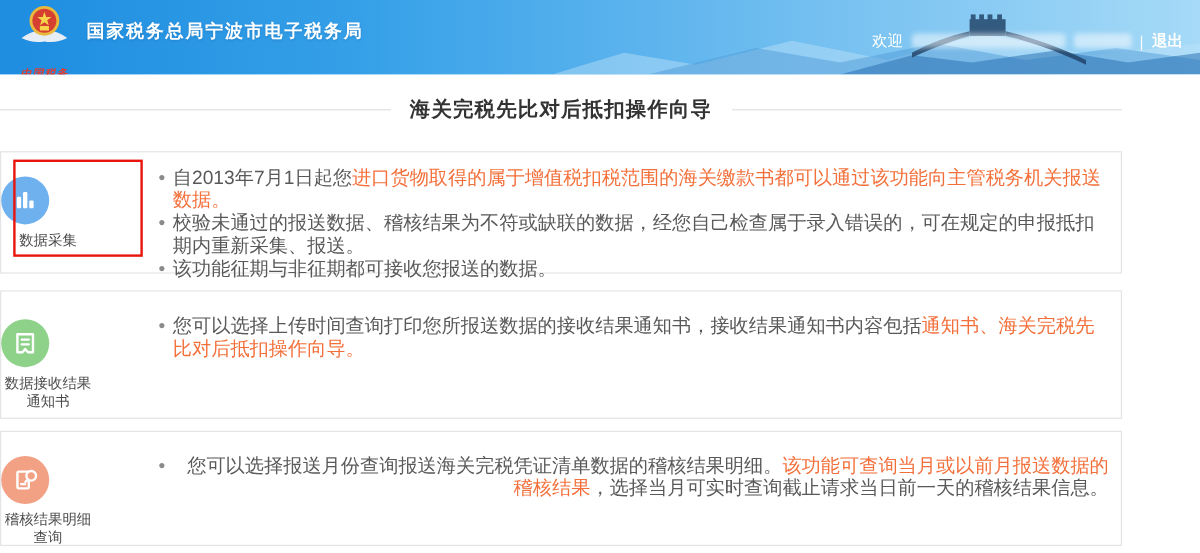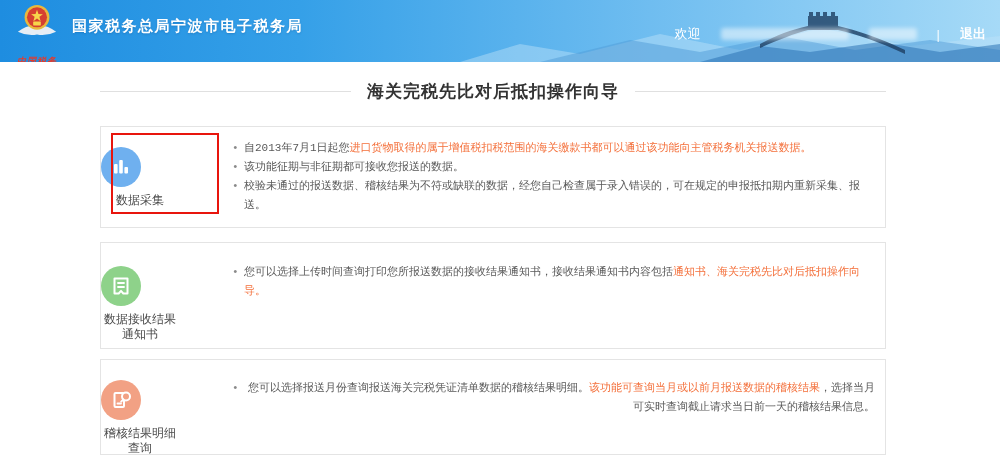--- a/index.html
+++ b/index.html
@@ -11,29 +11,29 @@
     background:linear-gradient(90deg,#1e8de0 0%,#35a0e8 30%,#6fbdf0 65%,#a6daf7 100%);
     overflow:hidden; }
   .mountains { position:absolute; right:0; top:0; pointer-events:none; }
   .logo { position:absolute; left:12px; top:3px; width:50px; display:flex;
     flex-direction:column; align-items:center;gap:12px; }
   .emblem-caption { font-size:9px; font-weight:bold; font-style:italic;
     color:#e23b2e; letter-spacing:1px; margin-top:-2px; white-space:nowrap; }
   .site-title { position:absolute; left:72px; top:17px; color:#fff; font-size:15px;
     font-weight:bold; letter-spacing:1.5px; text-shadow:0 1px 2px rgba(0,60,120,.25); }
   .header-right { position:absolute; right:14px; top:25px; display:flex;
-    align-items:center; gap:20px; color:#fff; font-size:13px; }
+    align-items:center; gap:7px; color:#fff; font-size:13px; }
   .mask-pill { height:12px; border-radius:3px; background:rgba(255,255,255,.5);
     filter:blur(2px); }
   .mask-long { width:128px; } .mask-short { width:48px; }
   .hdr-divider { opacity:.9; }
   .logout { cursor:pointer; font-weight:bold; }
 
   
-  .container { width:786px; margin-left:100px; }
+  .container { width:935px; }
   .title-row { position:relative; margin-top:18px; height:22px; text-align:center; }
   .title-row::before { content:""; position:absolute; left:0; right:0; top:50%;
     border-top:1px solid #e0e0e0; }
   .page-title { position:relative; display:inline-block; background:#fff;
     padding:0 16px; font-size:17px; font-weight:bold; color:#333; letter-spacing:1px; }
 
   .section { display:flex; border:1px solid #e4e4e4; background:#fff; }
   .s1 { margin-top:24px; height:102px; }
   .s2 { margin-top:14px; height:107px; }
   .s3 { margin-top:10px; height:96px; }
@@ -45,22 +45,22 @@
     border:2px solid #e8150d; pointer-events:none; }
   .circle { width:40px; height:40px; border-radius:50%; display:flex;
     align-items:center; justify-content:center; }
   .icon-label { margin-top:6px; width:78px; font-size:12px; line-height:15px;
     color:#4a4a4a; text-align:center; }
 
   .content { flex:1; padding:12px 10px 0 0; }
   .s2 .content { padding-top:20px; }
   .s3 .content { padding-top:19px;text-align:right; }
   ul.bullets { list-style:none; }
-  .bullets li { position:relative; padding-left:13px; font-size:11px;
-    line-height:19px; color:#595959;font-family:Liberation Mono, monospace; }
+  .bullets li { position:relative; padding-left:13px; font-size:16px;
+    line-height:19px; color:#595959; }
   .bullets li::before { content:"•"; position:absolute; left:1px; top:0;
     color:#8a8a8a; }
   .seg-gray { color:#595959; }
   .seg-orange { color:#f4703b; }
 </style>
 </head>
 <body>
 
 <div class="header">
   <svg class="mountains" width="540" height="62" viewBox="0 0 540 62" preserveAspectRatio="none">
@@ -114,22 +114,22 @@
           <rect x="13" y="17" width="3.6" height="9.5" rx="1" fill="#fff"></rect>
           <rect x="18.2" y="13" width="3.6" height="13.5" rx="1" fill="#fff"></rect>
           <rect x="23.4" y="20" width="3.6" height="6.5" rx="1" fill="#fff"></rect>
         </svg>
       </div>
       <div class="icon-label">数据采集</div>
     </div>
     <div class="content">
       <ul class="bullets">
           <li><span class="seg-gray">自2013年7月1日起您</span><span class="seg-orange">进口货物取得的属于增值税扣税范围的海关缴款书都可以通过该功能向主管税务机关报送数据。</span></li>
+          <li><span class="seg-gray">校验未通过的报送数据、稽核结果为不符或缺联的数据，经您自己检查属于录入错误的，可在规定的申报抵扣期内重新采集、报送。</span></li>
           <li><span class="seg-gray">该功能征期与非征期都可接收您报送的数据。</span></li>
-          <li><span class="seg-gray">校验未通过的报送数据、稽核结果为不符或缺联的数据，经您自己检查属于录入错误的，可在规定的申报抵扣期内重新采集、报送。</span></li>
         </ul>
     </div>
   </div>
 
   <div class="section s2">
     <div class="icon-col">
       <div class="circle" style="background: rgb(142, 210, 138);">
         <svg width="40" height="40" viewBox="0 0 40 40">
           <path d="M13.5 12.5 h13 v15 h-4.2 l-2.3 -2.6 -2.3 2.6 h-4.2 z" fill="none" stroke="#fff" stroke-width="2" stroke-linejoin="round"></path>
           <line x1="17" y1="17" x2="23" y2="17" stroke="#fff" stroke-width="1.8" stroke-linecap="round"></line>

